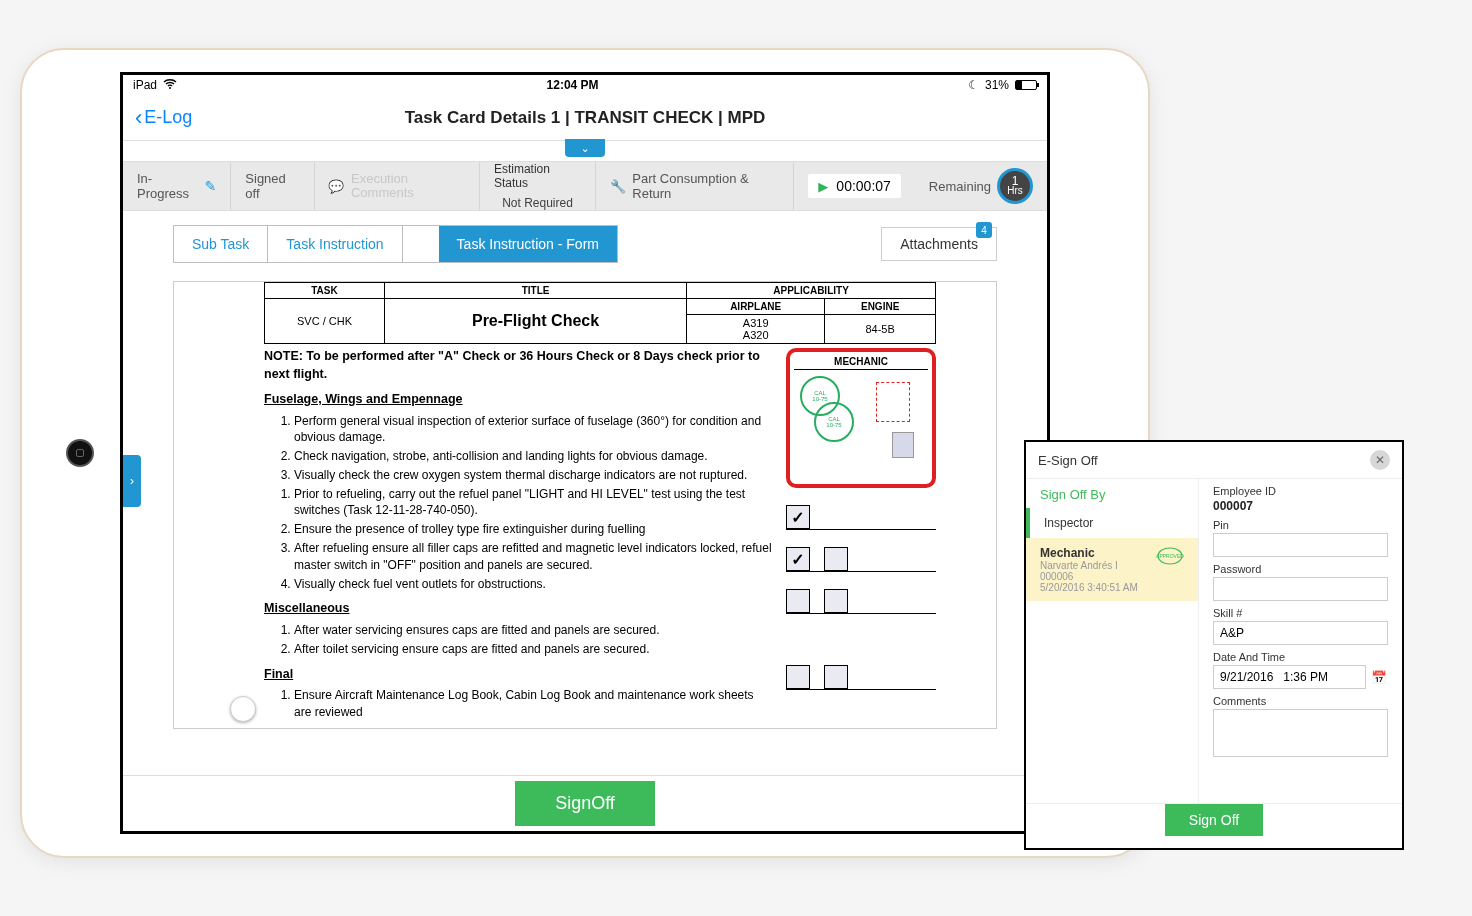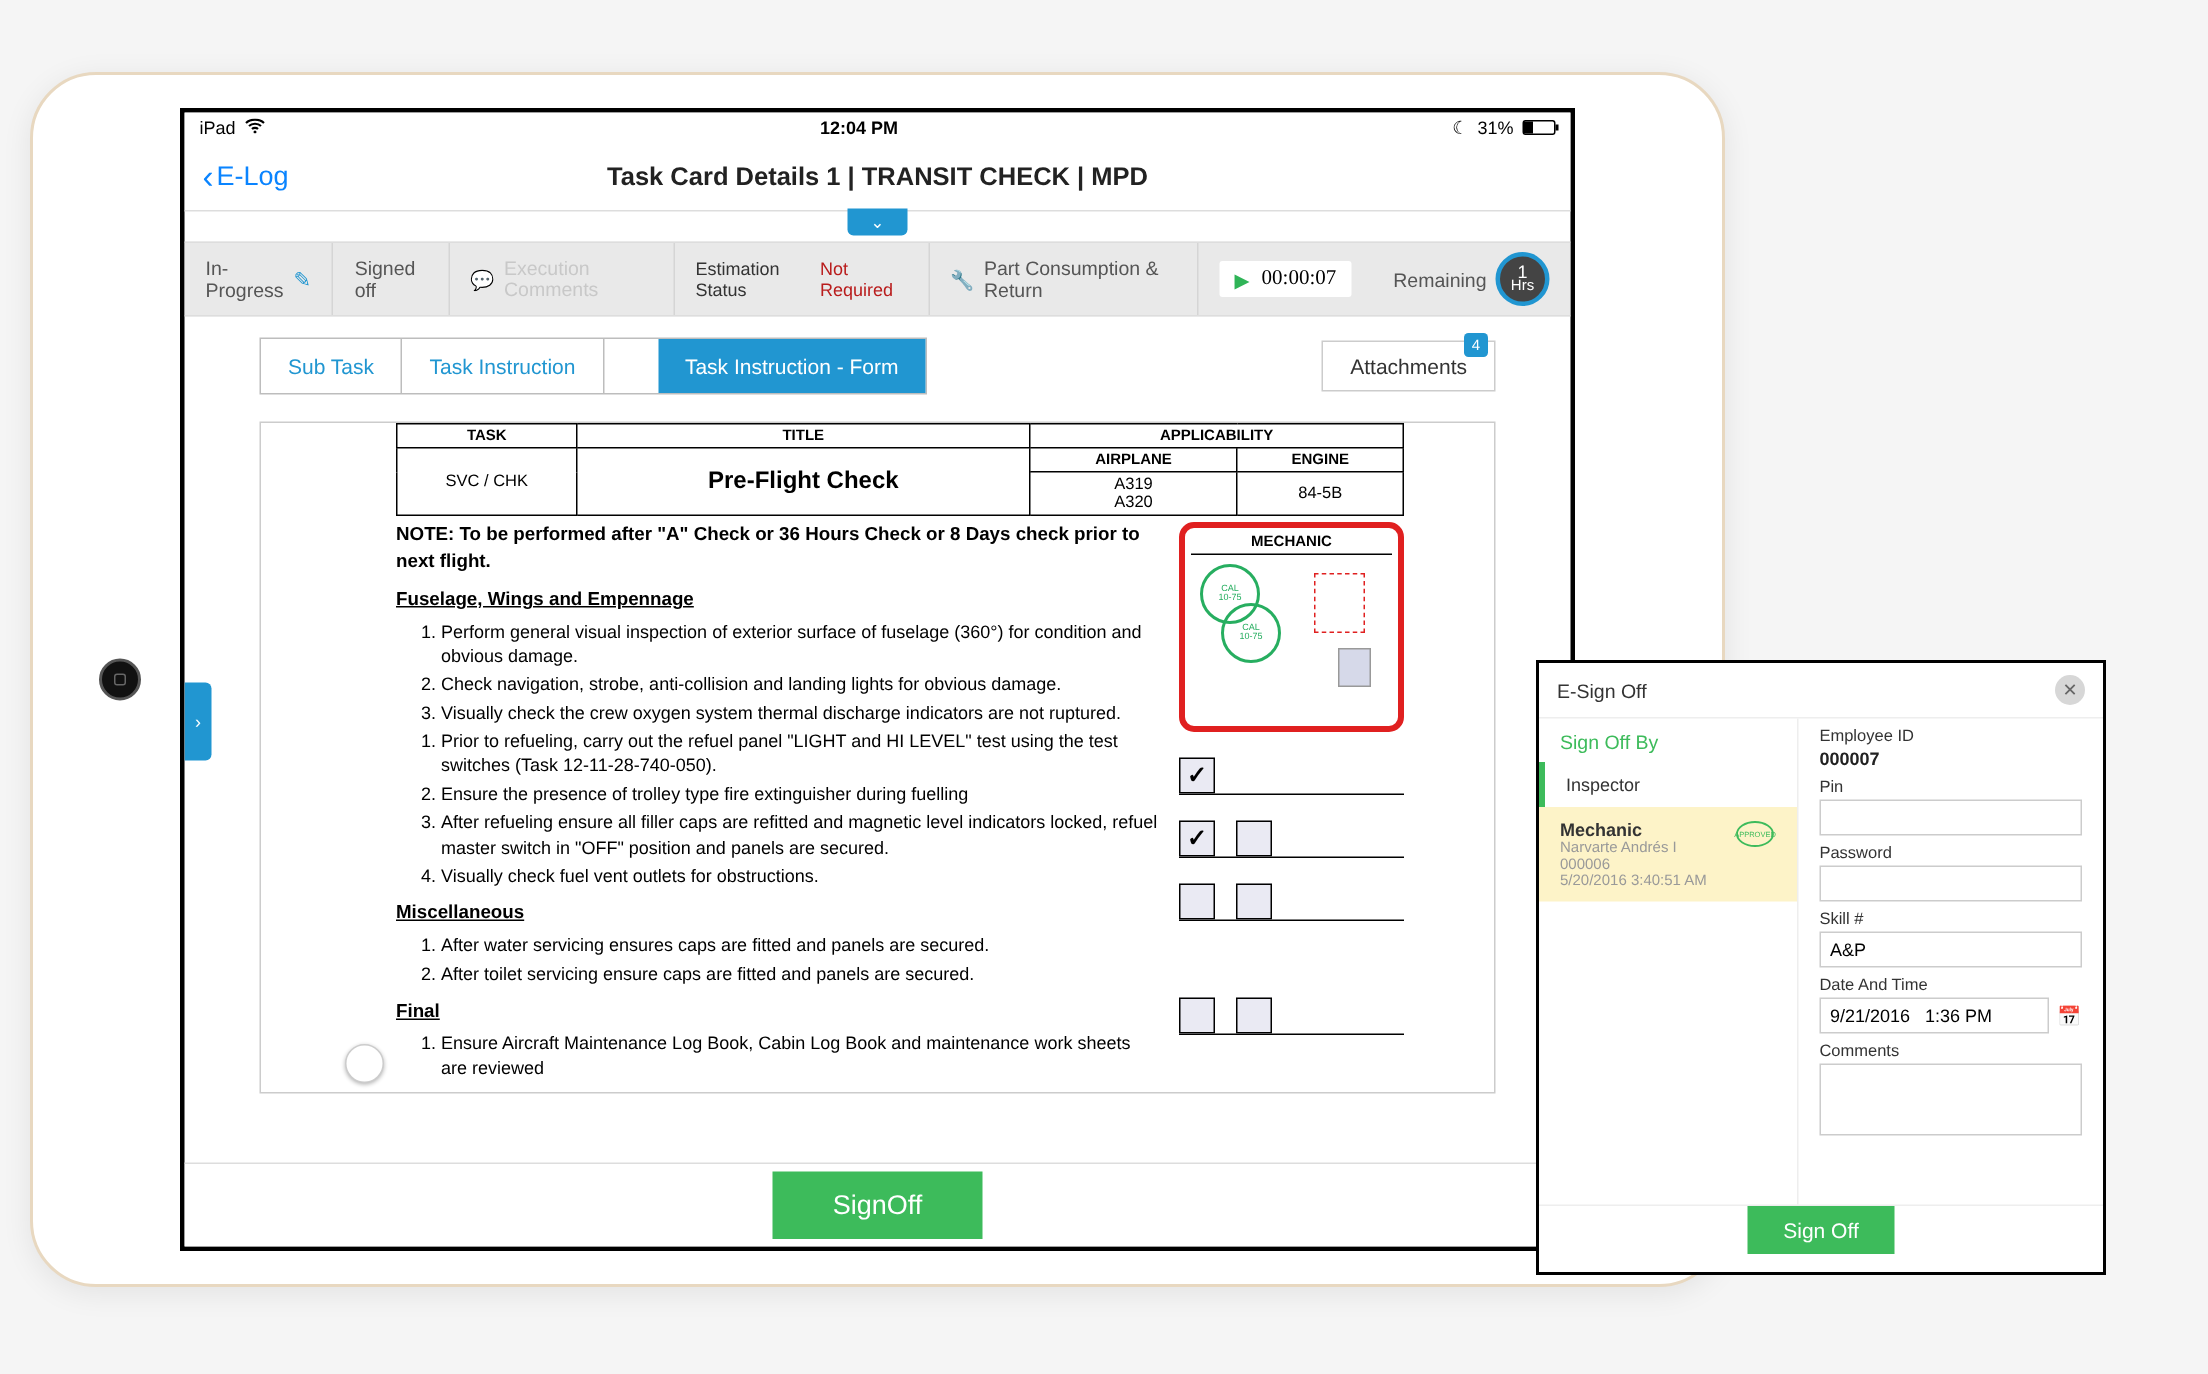--- a/index.html
+++ b/index.html
@@ -157,34 +157,34 @@
     height: 100%;
     display:flex;
     align-items:center;
     border-right: 1px solid #d5d5d5;
     gap:6px;
   }
   .toolbar > div:last-child { border-right: none; }
   .tool-status { }
   .edit-ic { color:#2196d1; font-size:14px; }
   .exec-comm { color:#c8c8c8; }
-  .estim { flex-direction: row; align-items:flex-start; justify-content:center; gap:2px; }
+  .estim { flex-direction: column; align-items:flex-start; justify-content:center; gap:2px; }
   .estim .l1 { font-size:12px; color:#333; }
-  .estim .l2 { font-size:12px; color:#b91c1c; }
+  .estim .l2 { font-size:12px; color:#404040; }
   .part-consumption { }
   .timer-box {
     background:#fff;
     padding:4px 10px;
     display:flex;
     align-items:center;
     gap:8px;
     border-radius:2px;
   }
   .play-ic { color:#2fb457; font-size:13px; }
-  .timer-text { font-family: Liberation Serif, serif; font-size:14px; color:#000; }
+  .timer-text { font-family: Liberation Sans, sans-serif; font-size:14px; color:#000; }
   .remaining { gap:10px; }
   .remain-circle {
     width: 36px; height:36px;
     border-radius:50%;
     background:#444;
     color:#fff;
     border:3px solid #2196d1;
     display:flex;
     flex-direction:column;
     align-items:center;

